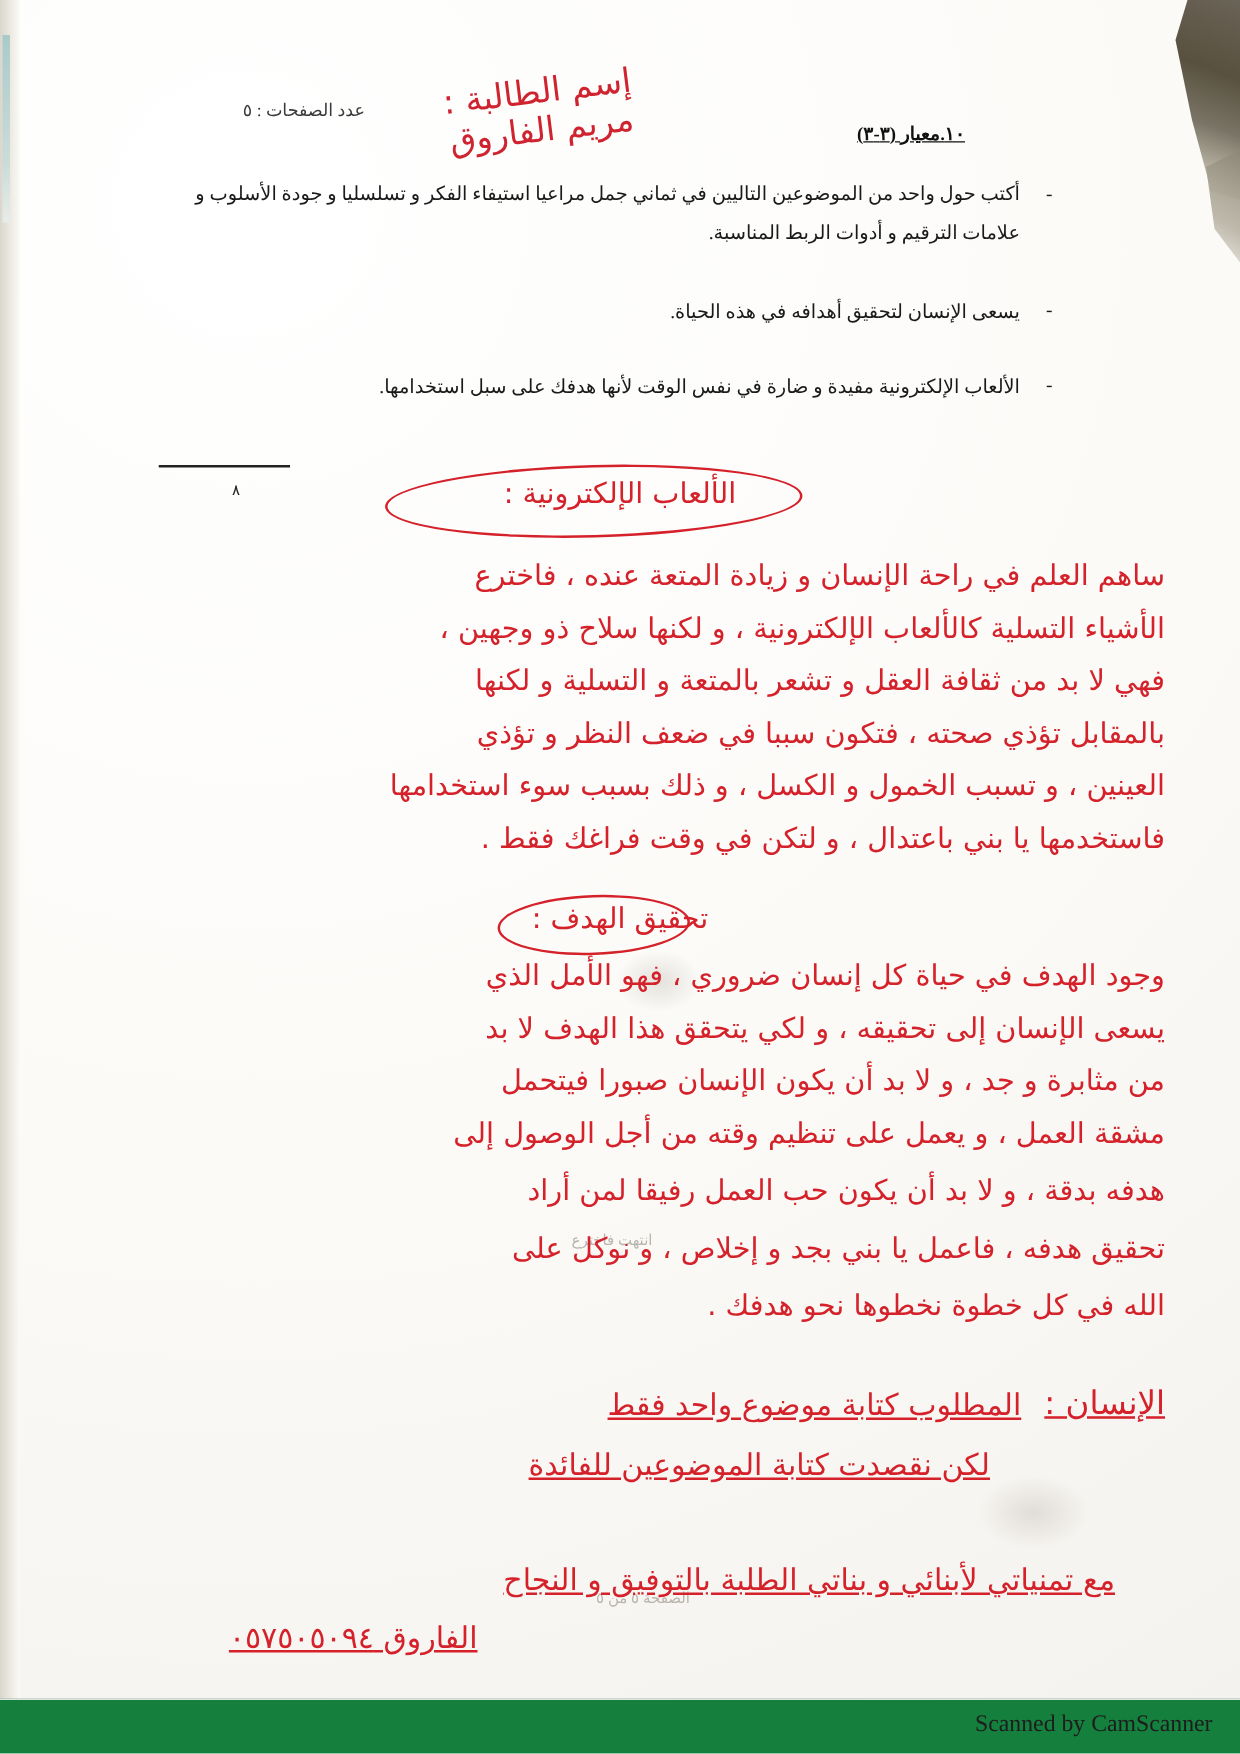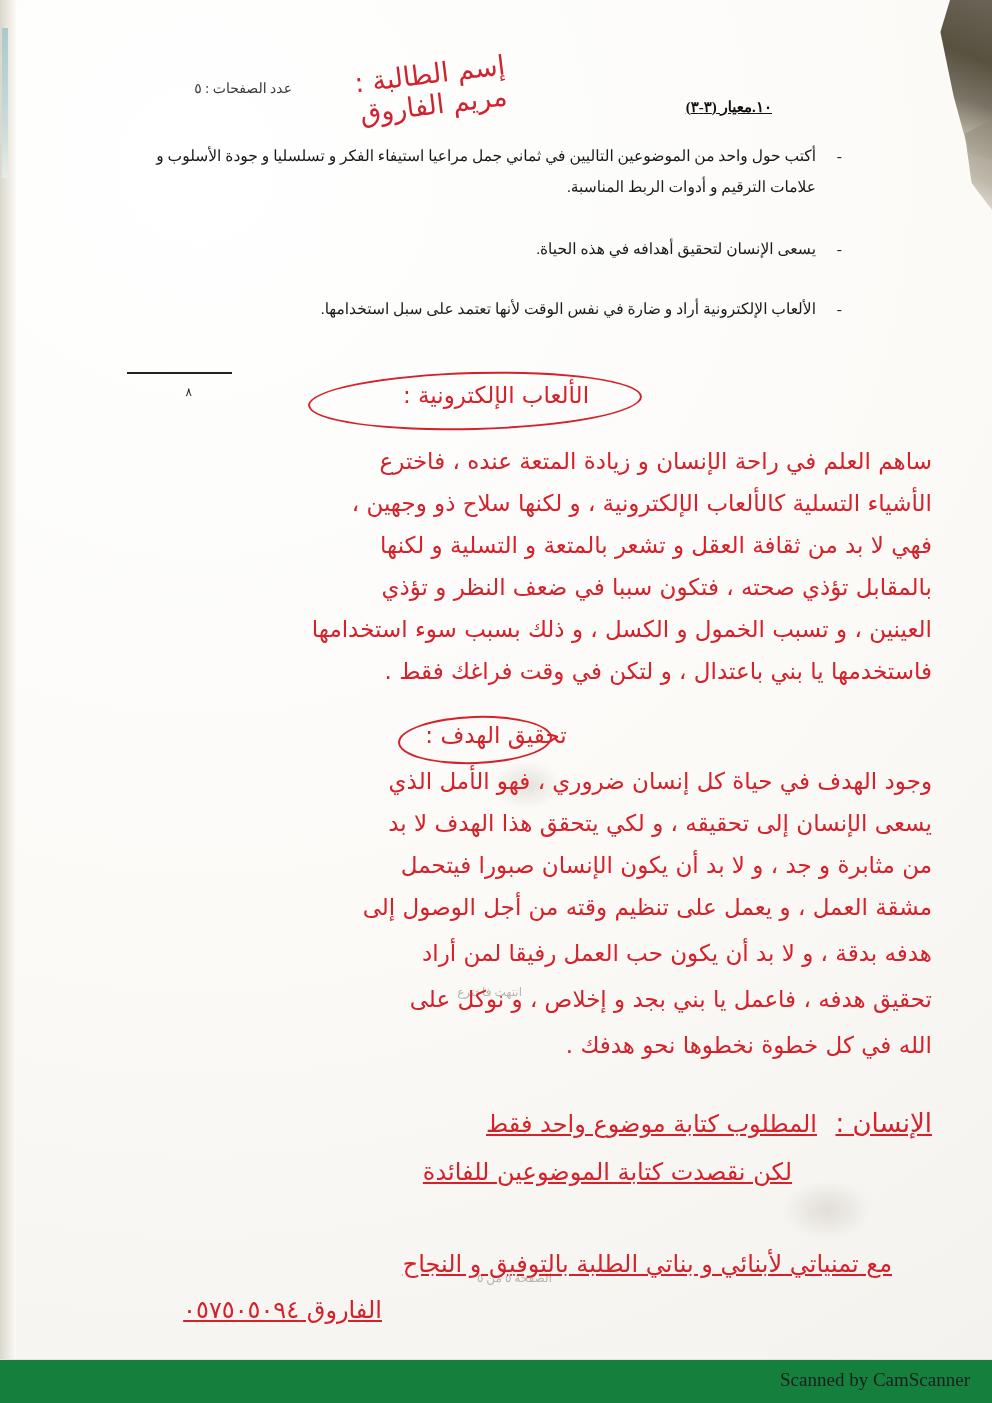--- a/index.html
+++ b/index.html
@@ -261,21 +261,21 @@
     </span>
   </div>
 
   <div class="q-sub s1 printed">
     <span class="dash">-</span>
     <span>يسعى الإنسان لتحقيق أهدافه في هذه الحياة.</span>
   </div>
 
   <div class="q-sub s2 printed">
     <span class="dash">-</span>
-    <span>الألعاب الإلكترونية أراد و ضارة في نفس الوقت لأنها تعتمد على سبل استخدامها.</span>
+    <span>الألعاب الإلكترونية مفيدة و ضارة في نفس الوقت لأنها هدفك على سبل استخدامها.</span>
   </div>
 
   <div class="rule"></div>
   <div class="page-num printed">٨</div>
 
   <div class="faded-stamp stamp-1">انتهت فاخترع</div>
   <div class="faded-stamp stamp-2">الصفحة ٥ من ٥</div>
 
   <div class="scribble-top">
     <div>إسم الطالبة :</div>

